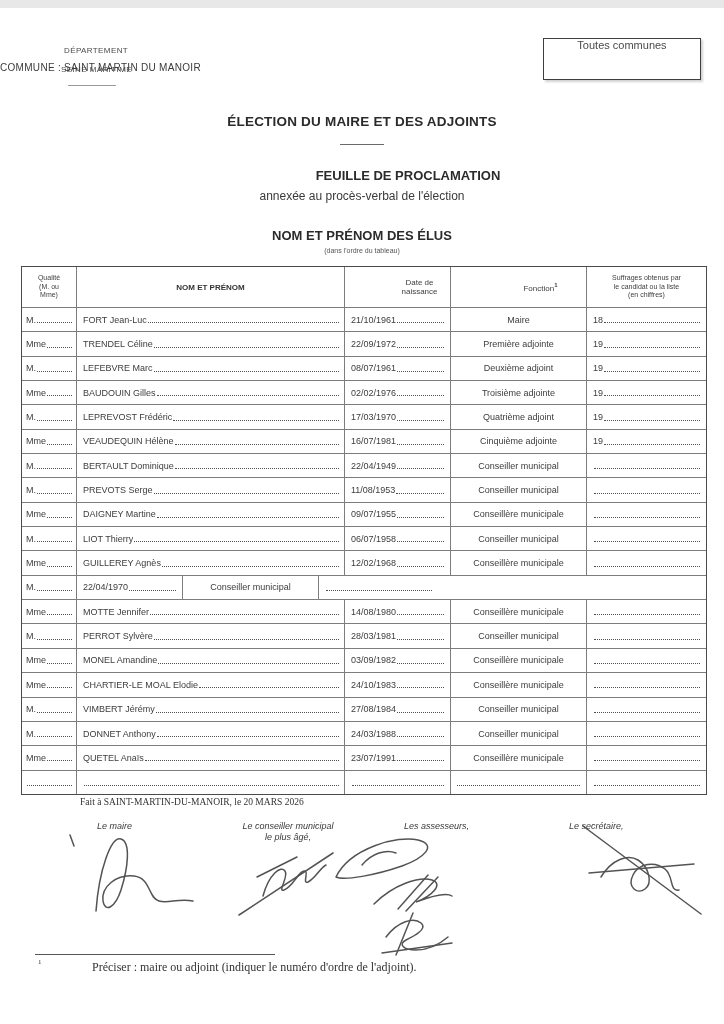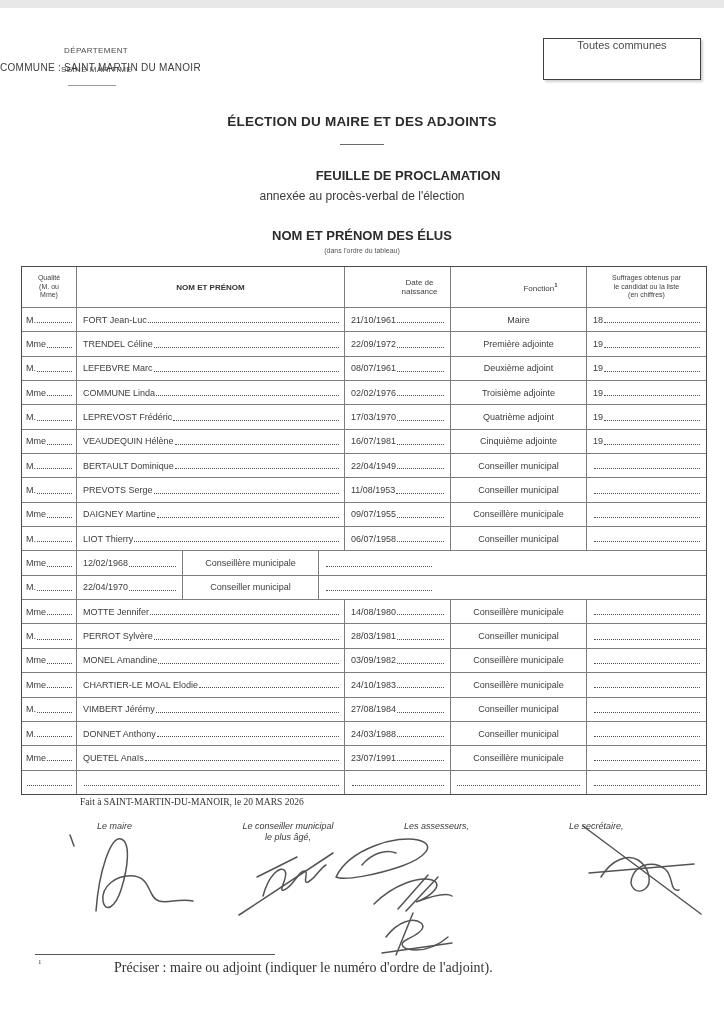--- a/index.html
+++ b/index.html
@@ -47,21 +47,21 @@
   
   .fait{position:absolute; left:80px; top:789px; font-family:"Liberation Serif", serif; font-size:9.5px; color:#333;}
   .sig-label{position:absolute; font-style:italic; font-size:9px; color:#3a3a3a;}
   .sig-maire{left:97px; top:813px;}
   .sig-conseiller{left:228px; top:813px; width:120px; text-align:center; line-height:10.5px;}
   .sig-assesseurs{left:404px; top:813px;}
   .sig-secretaire{left:569px; top:813px;}
   .sig-svg{position:absolute; left:0; top:805px; width:724px; height:160px;}
   .foot-rule{position:absolute; left:35px; top:946px; width:240px; border-top:1px solid #555;}
   .foot-marker{position:absolute; left:38px; top:950px; font-family:"Liberation Serif", serif; font-size:7px; color:#333;}
-  .foot-text{position:absolute; left:114px; top:952px; font-family:"Liberation Serif", serif; font-size:14px; color:#333;}
+  .foot-text{position:absolute; left:92px; top:952px; font-family:"Liberation Serif", serif; font-size:12px; color:#333;}
 </style>
 </head>
 <body>
 
 <div class="page">
 
   <div class="dept">DÉPARTEMENT</div>
   <div class="dept2">SEINE MARITIME</div>
   <div class="dept-line"></div>
 
@@ -164,21 +164,21 @@
             <span class="txt">19</span>
             <span class="lead"></span>
           </div>
       </div>
         <div class="trow">
         <div class="cell c1">
             <span class="txt">Mme</span>
             <span class="lead"></span>
           </div>
         <div class="cell c2">
-            <span class="txt">COMMUNE Linda</span>
+            <span class="txt">BAUDOUIN Gilles</span>
             <span class="lead"></span>
           </div>
         <div class="cell c3">
             <span class="txt">02/02/1976</span>
             <span class="lead"></span>
           </div>
         <div class="cell c4">
             <span class="txt">Troisième adjointe</span>
           </div>
         <div class="cell c5">
@@ -308,20 +308,24 @@
             <span class="txt">Conseiller municipal</span>
           </div>
         <div class="cell c5">
             <span class="txt"></span>
             <span class="lead"></span>
           </div>
       </div>
         <div class="trow">
         <div class="cell c1">
             <span class="txt">Mme</span>
+            <span class="lead"></span>
+          </div>
+        <div class="cell c2">
+            <span class="txt">GUILLEREY Agnès</span>
             <span class="lead"></span>
           </div>
         <div class="cell c3">
             <span class="txt">12/02/1968</span>
             <span class="lead"></span>
           </div>
         <div class="cell c4">
             <span class="txt">Conseillère municipale</span>
           </div>
         <div class="cell c5">

